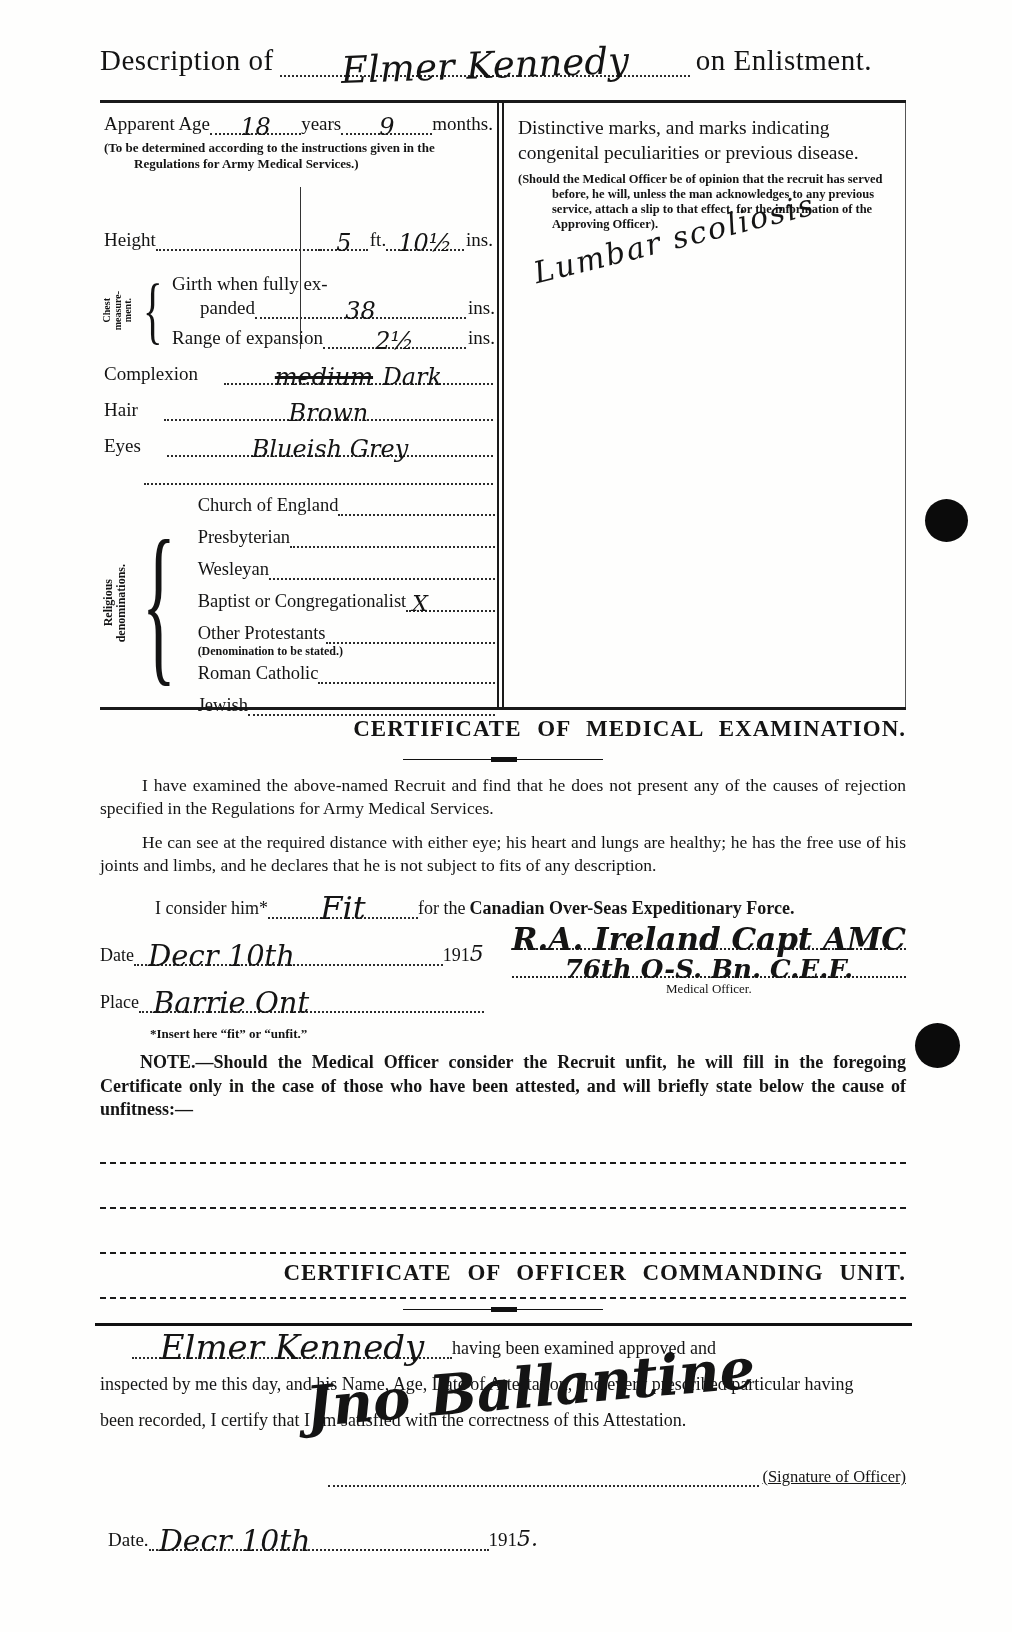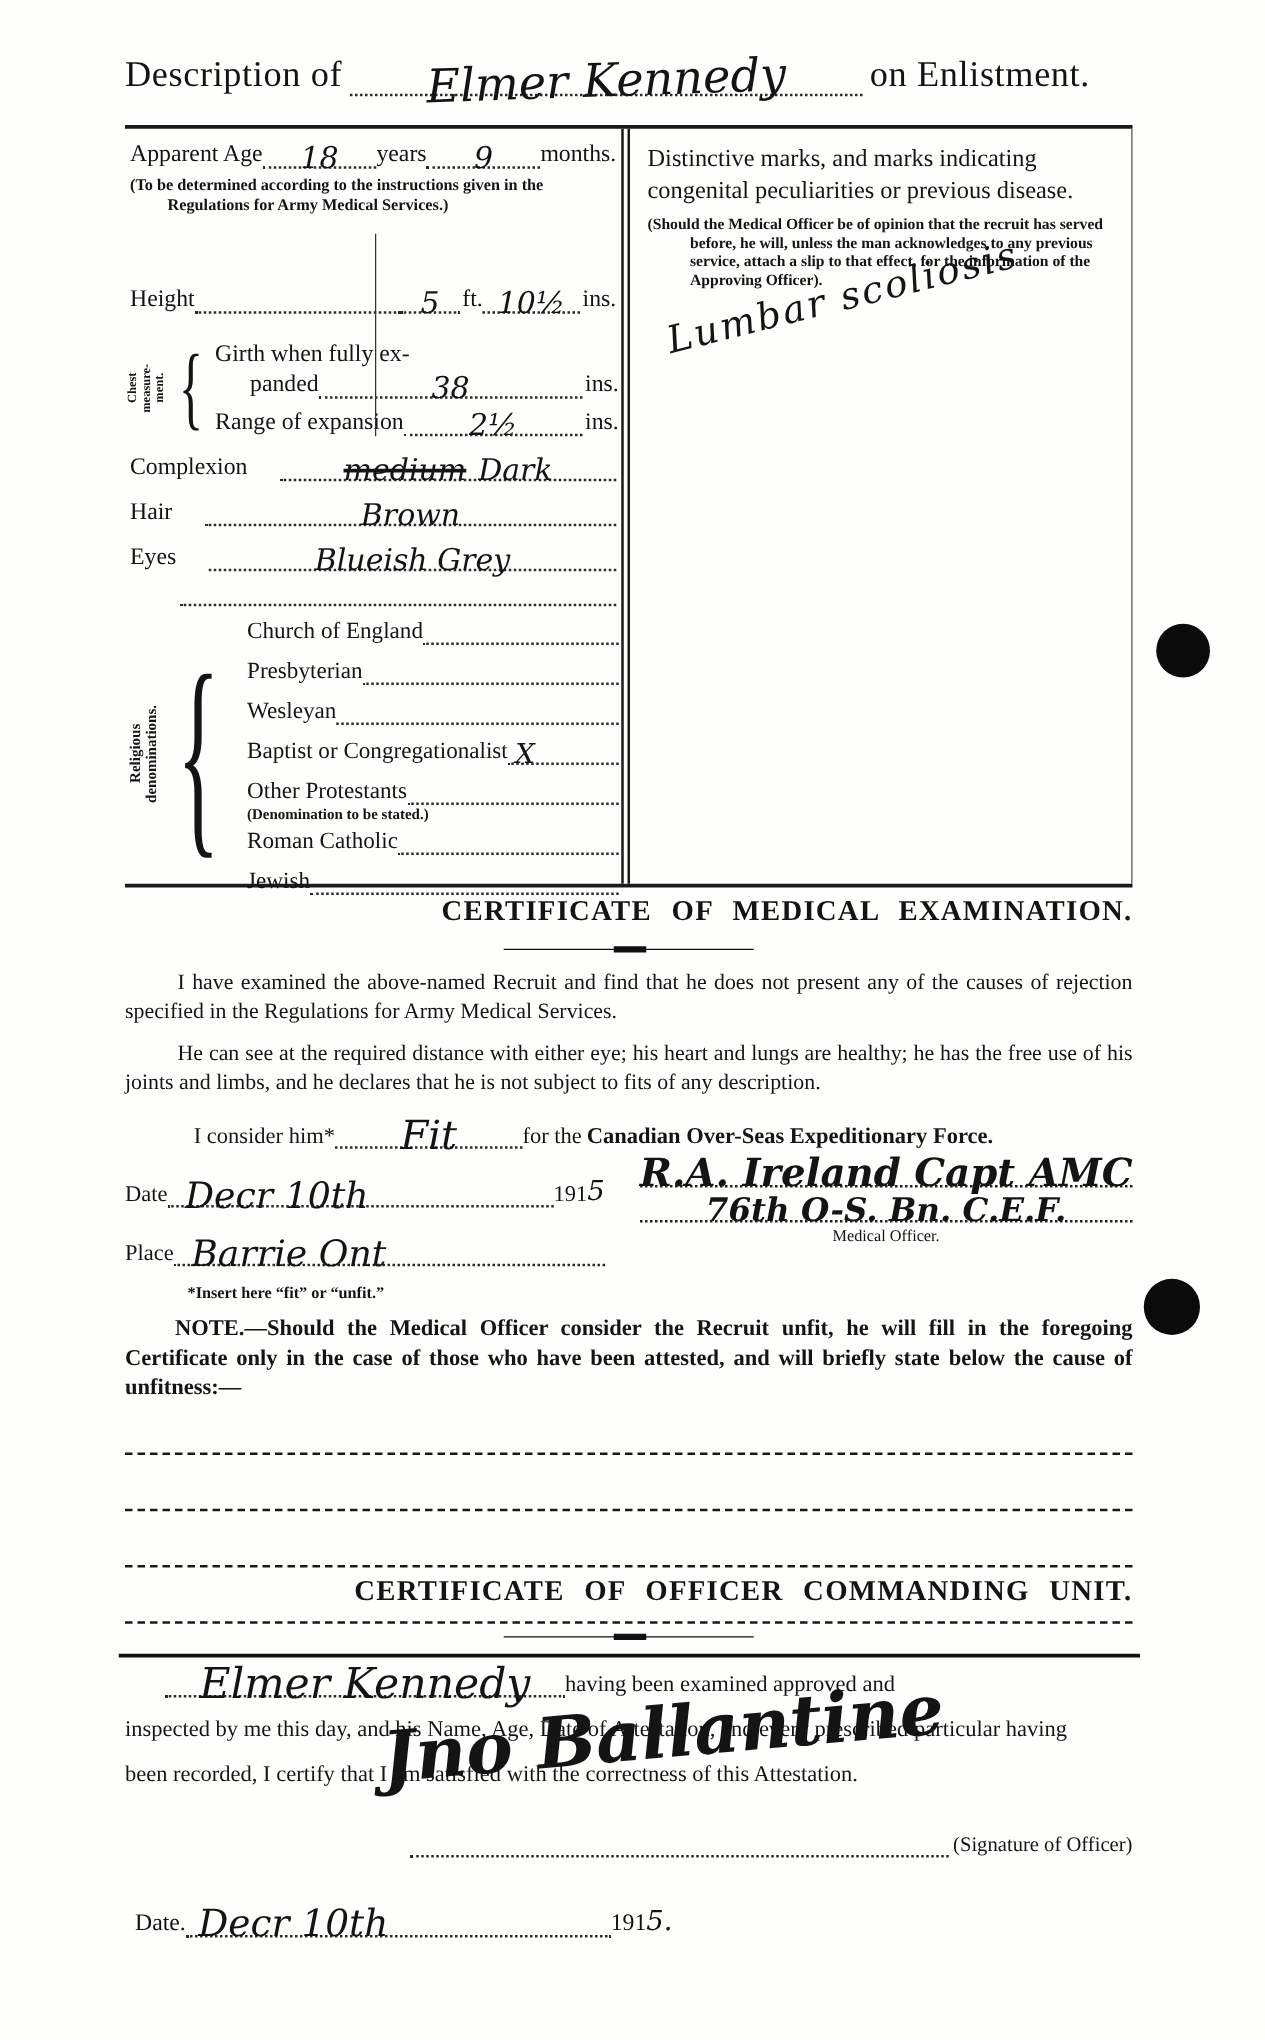--- a/index.html
+++ b/index.html
@@ -82,21 +82,21 @@
   .foot { font-size:13px; font-weight:bold; margin:13px 0 0 50px; }
   .note { font-size:18px; font-weight:bold; line-height:1.3; margin-top:9px; text-indent:40px; text-align:justify; }
   .rule { border-bottom:2px dashed #1a1a1a; margin-top:43px; }
   .rule-1 { margin-top:40px; }
   .rule-heavy { border-bottom:3px solid #111; margin:24px -6px 0 -5px; }
   .name-row { display:flex; align-items:flex-end; margin:18px 0 0 32px; font-size:18px; }
   .nf { flex:none; width:320px; }
   .nf .hw { font-size:34px; }
   .off-line { font-size:18px; margin-top:15px; }
   .big-sig { position:absolute; left:205px; top:94px; font-size:56px; font-weight:bold; transform:rotate(-5deg); white-space:nowrap; }
-  .sig-row { display:flex; align-items:flex-end; margin:36px 0 0 228px; }
+  .sig-row { display:flex; align-items:flex-end; margin:36px 0 0 228px;text-decoration:underline; }
   .cap2 { font-size:16.5px; white-space:nowrap; margin-left:3px; }
   .date2 { display:flex; align-items:flex-end; margin:38px 0 0 8px; font-size:19px; width:430px; }
   .date2 .fill { text-align:left; padding-left:10px; }
   .date2 .fill .hw { font-size:30px; }
   
   .punch { position:absolute; border-radius:50%; background:#0b0b0b; }
   .p1 { left:925px; top:499px; width:43px; height:43px; }
   .p2 { left:915px; top:1023px; width:45px; height:45px; }
 </style>
 </head>

